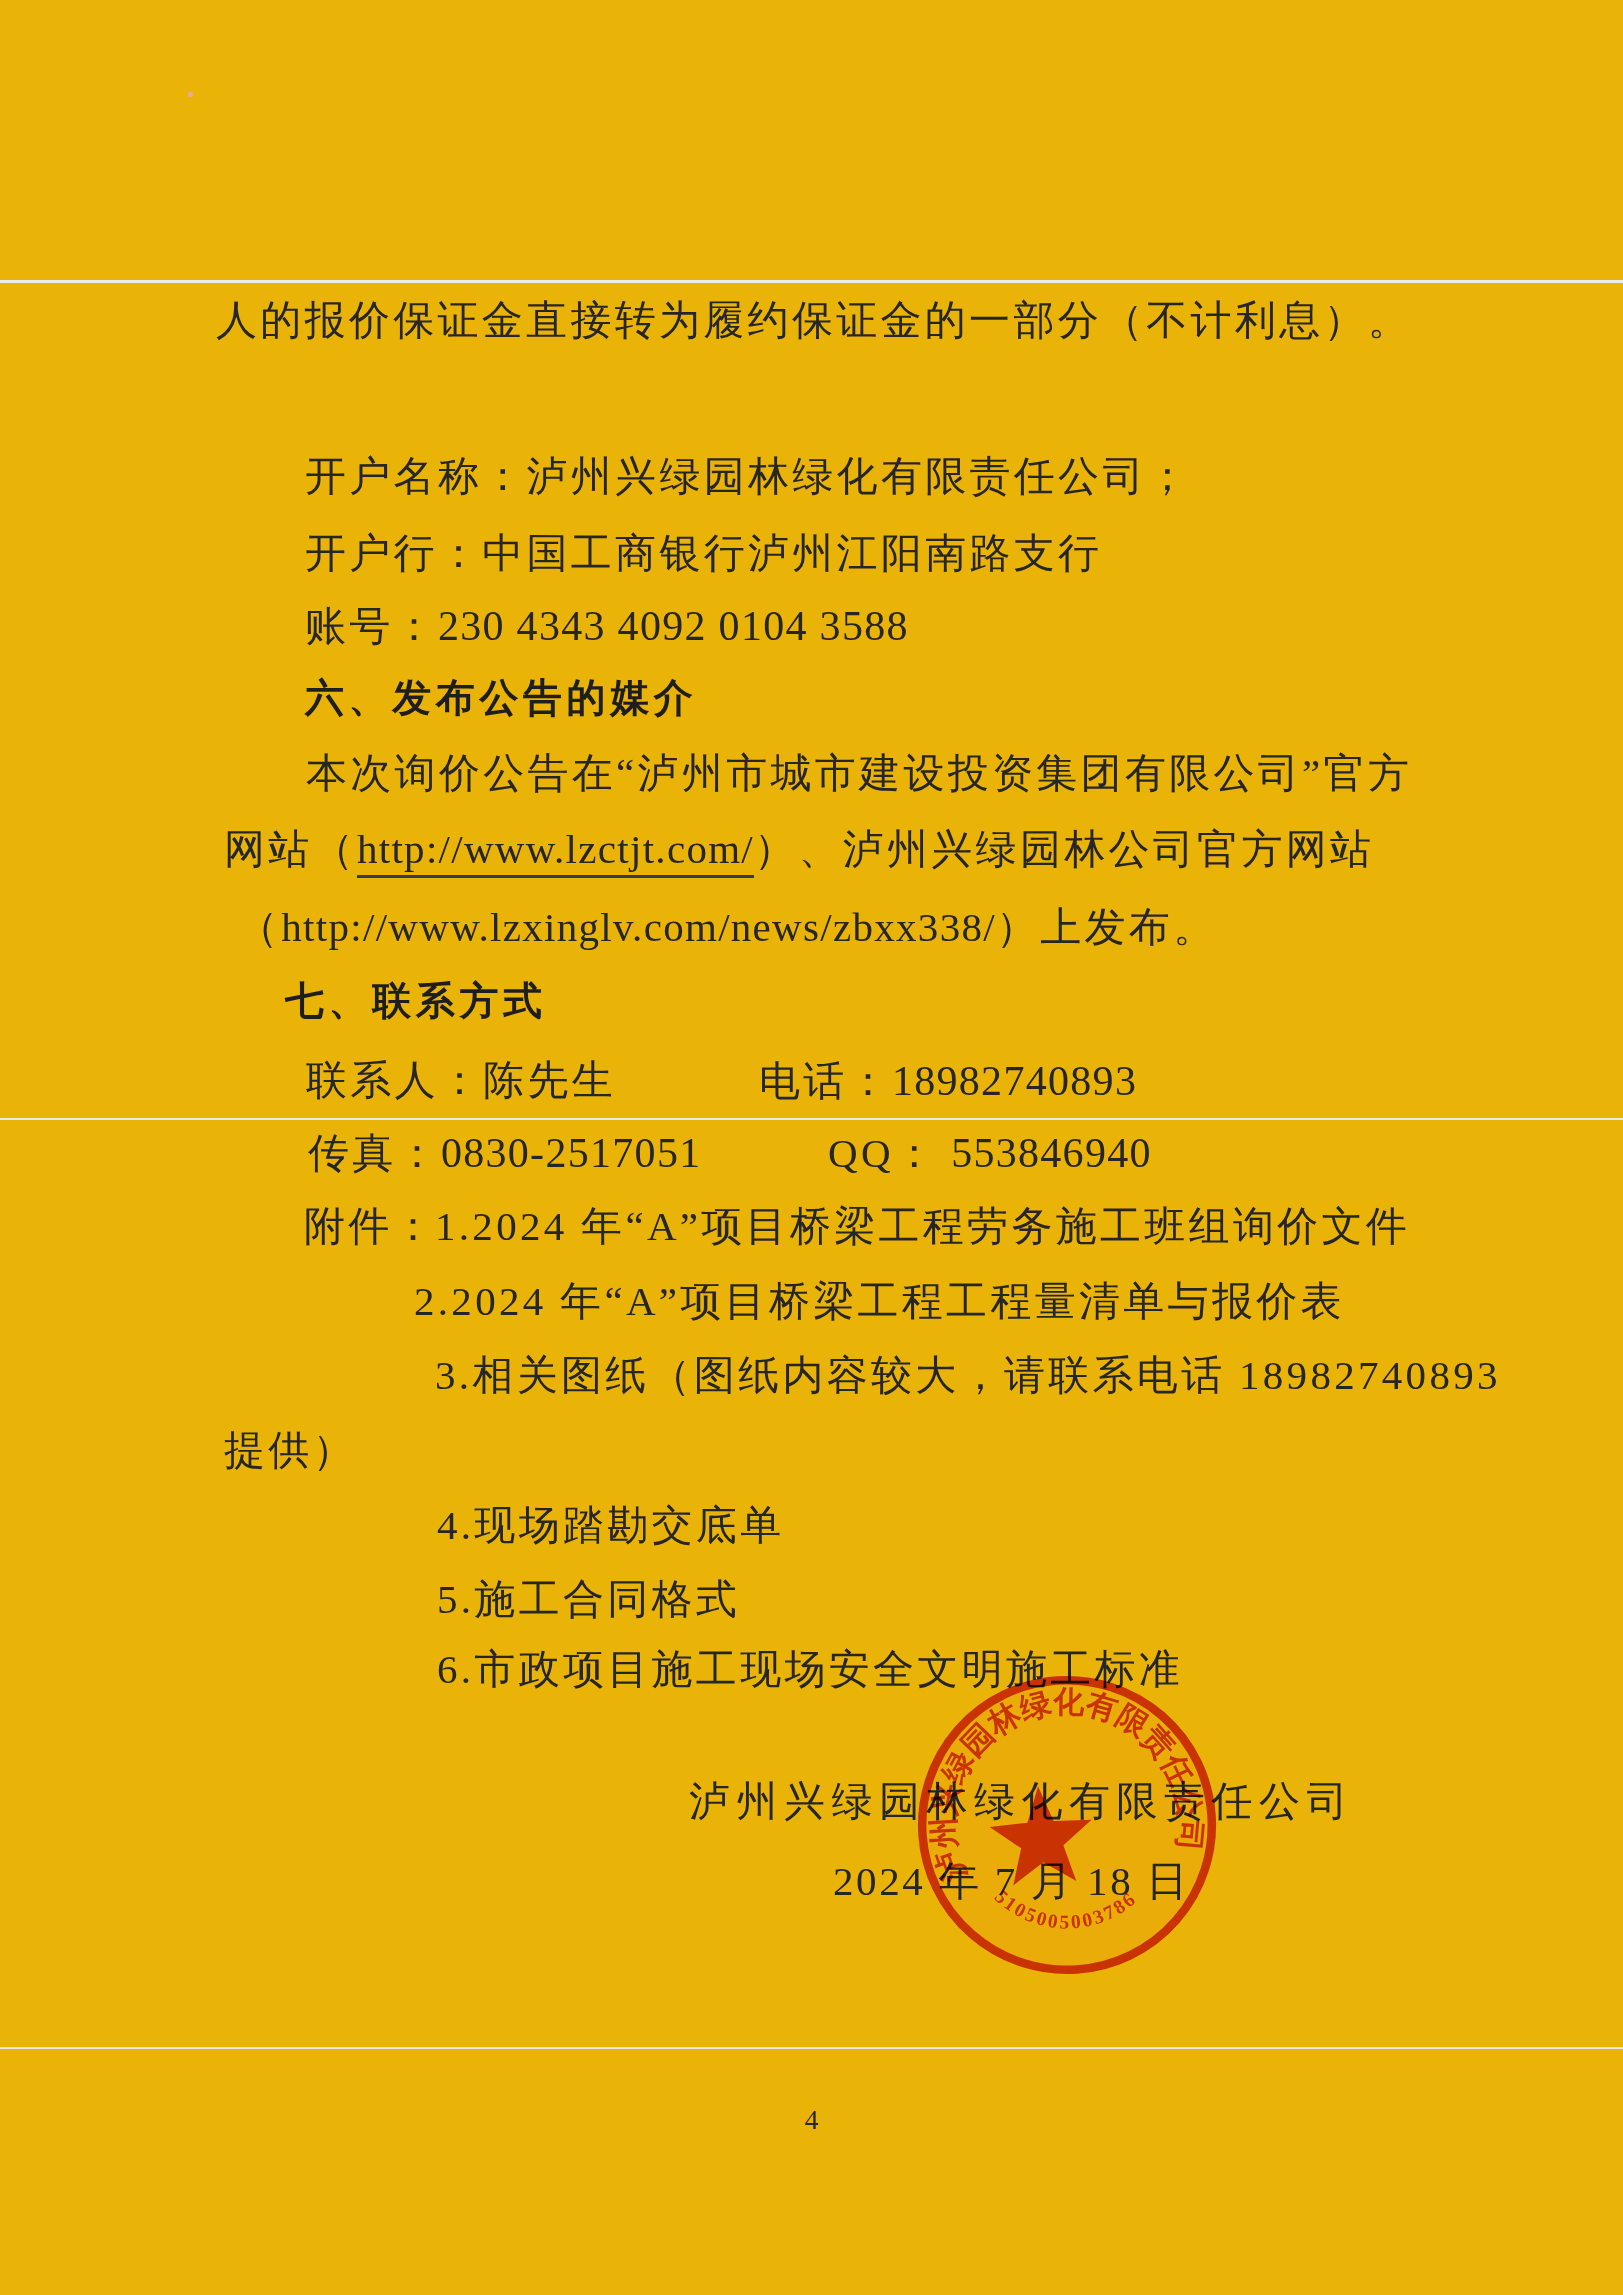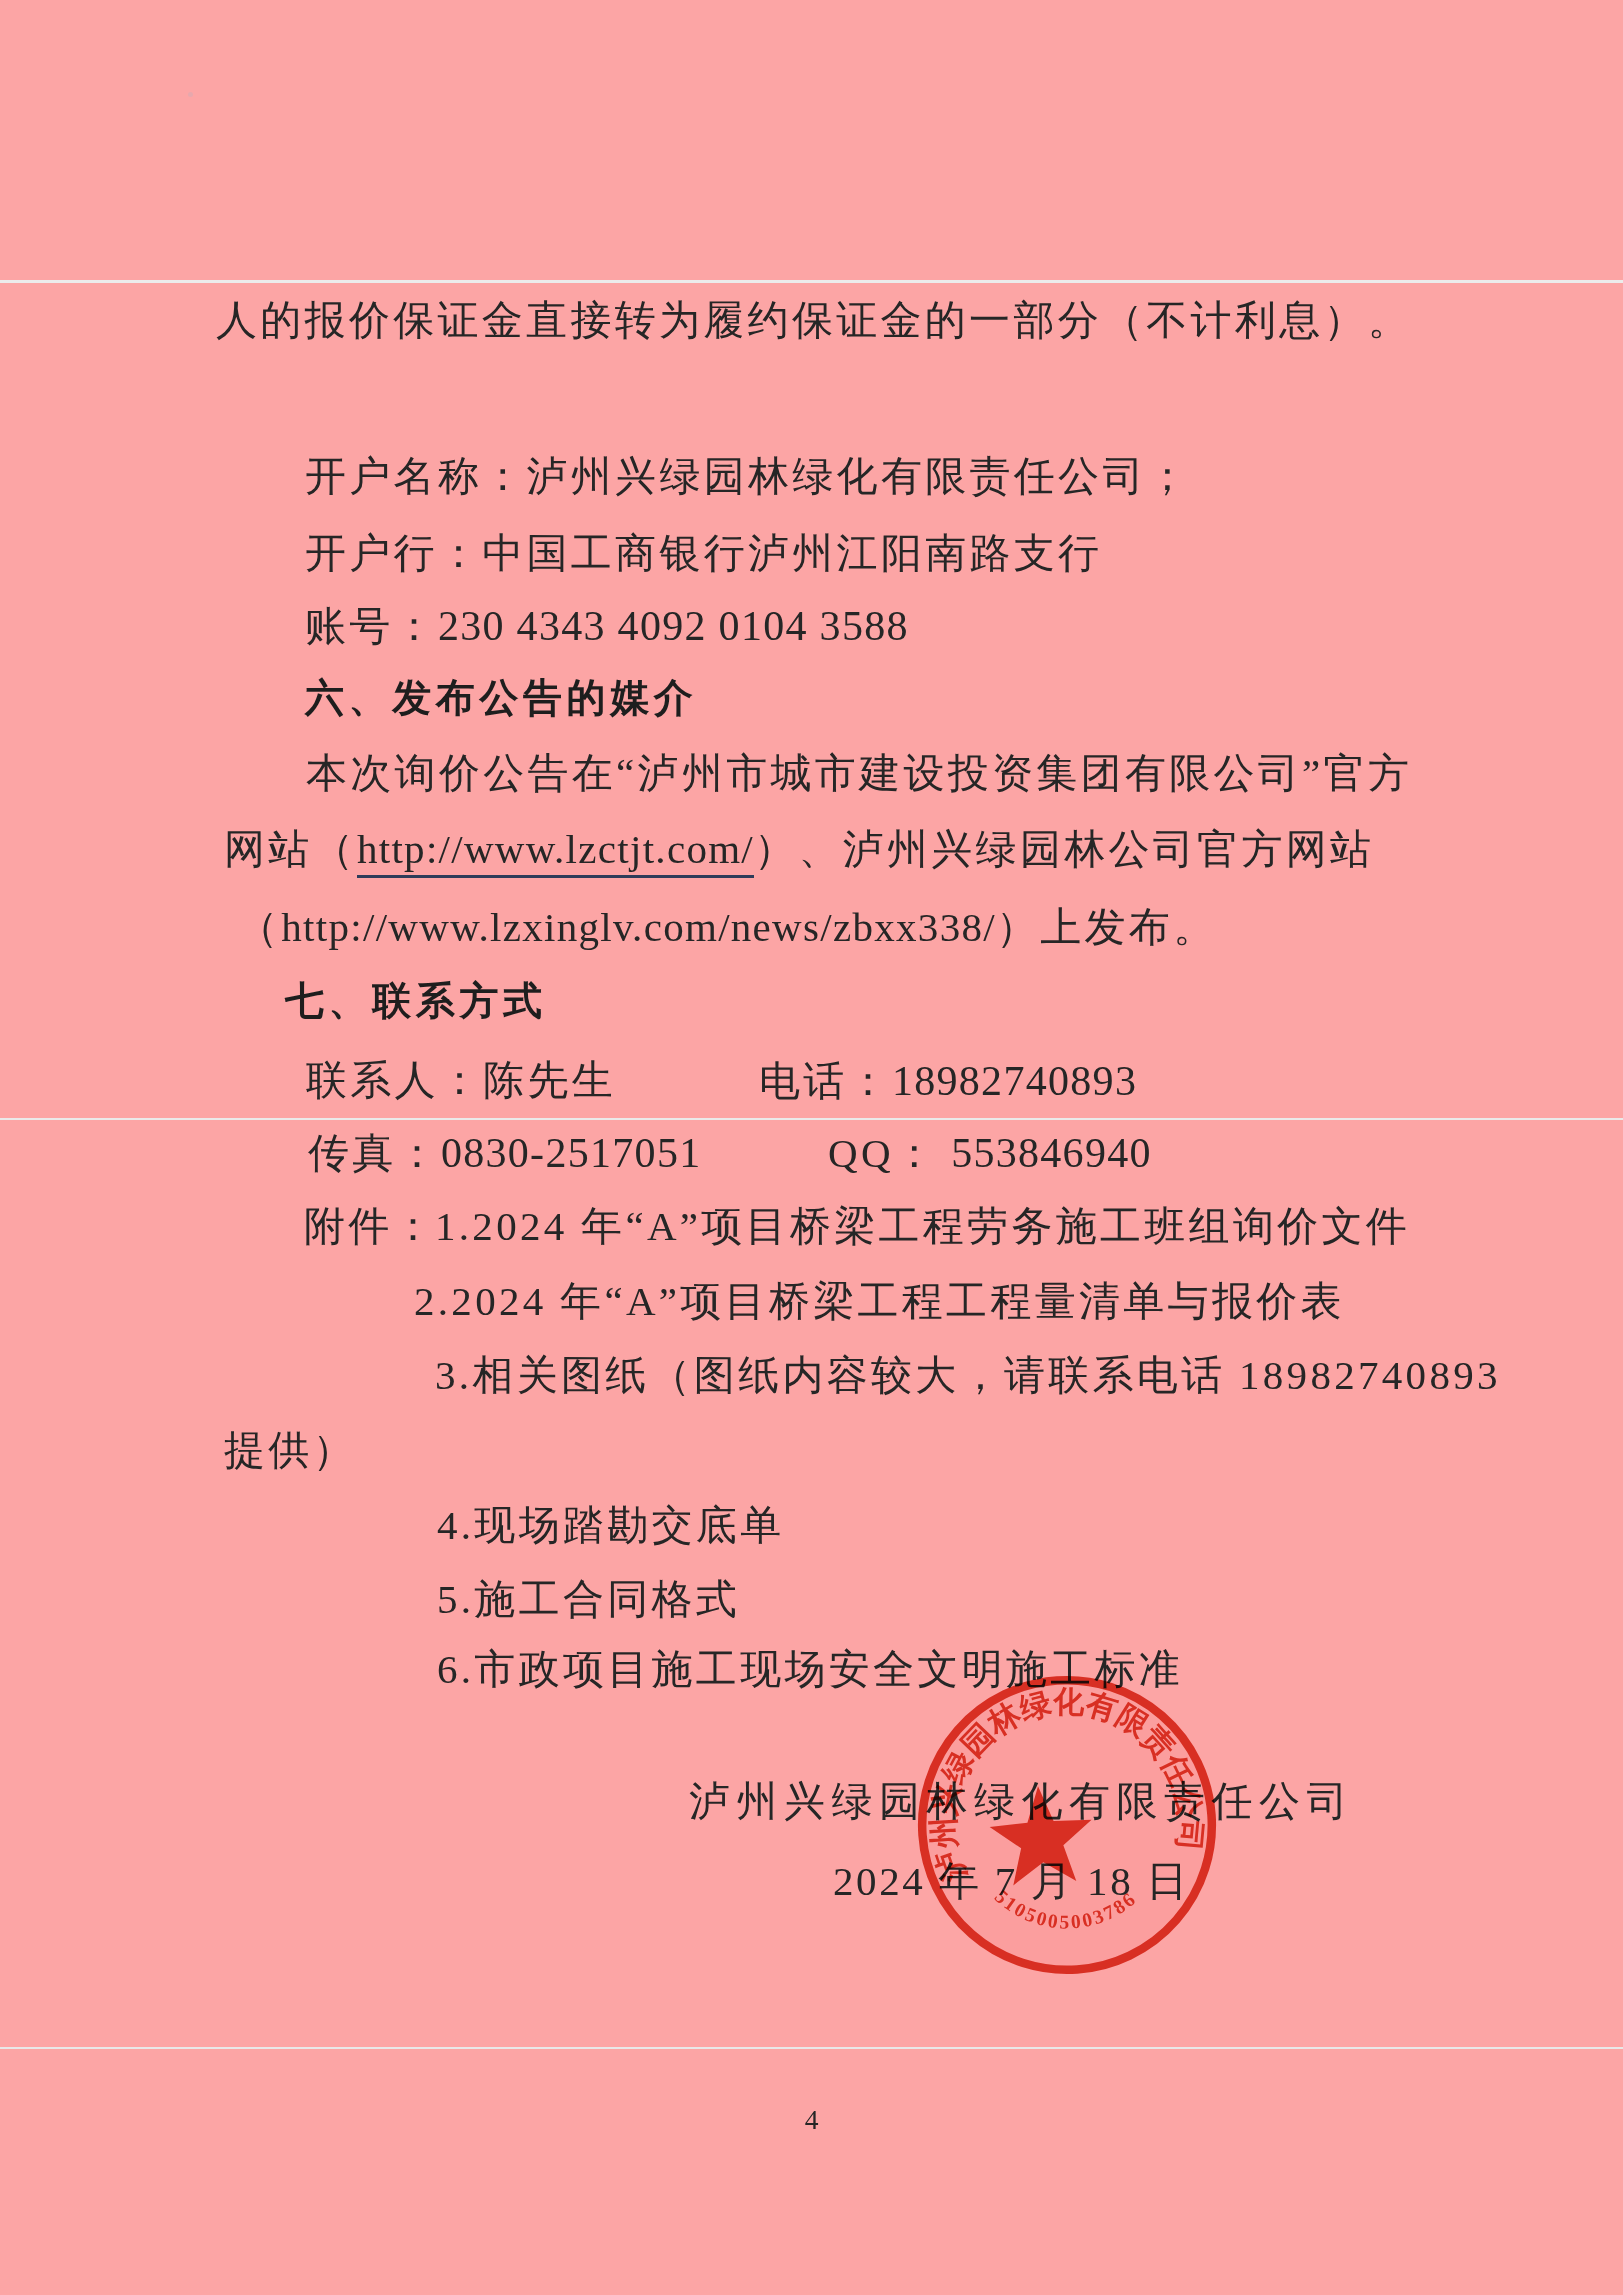--- a/index.html
+++ b/index.html
@@ -4,21 +4,21 @@
 <style>
   html, body {
     margin: 0;
     padding: 0;
     background: #ffffff;
   }
   .page {
     position: relative;
     width: 1623px;
     height: 2295px;
-    background: #fca5a5;
+    background: #eab308;
     overflow: hidden;
     font-family: "Liberation Serif", "DejaVu Serif", serif;
     color: #262626;
   }
   .line {
     position: absolute;
     white-space: nowrap;
     font-size: 41px;
     line-height: 1.12;
     letter-spacing: 3.3px;

